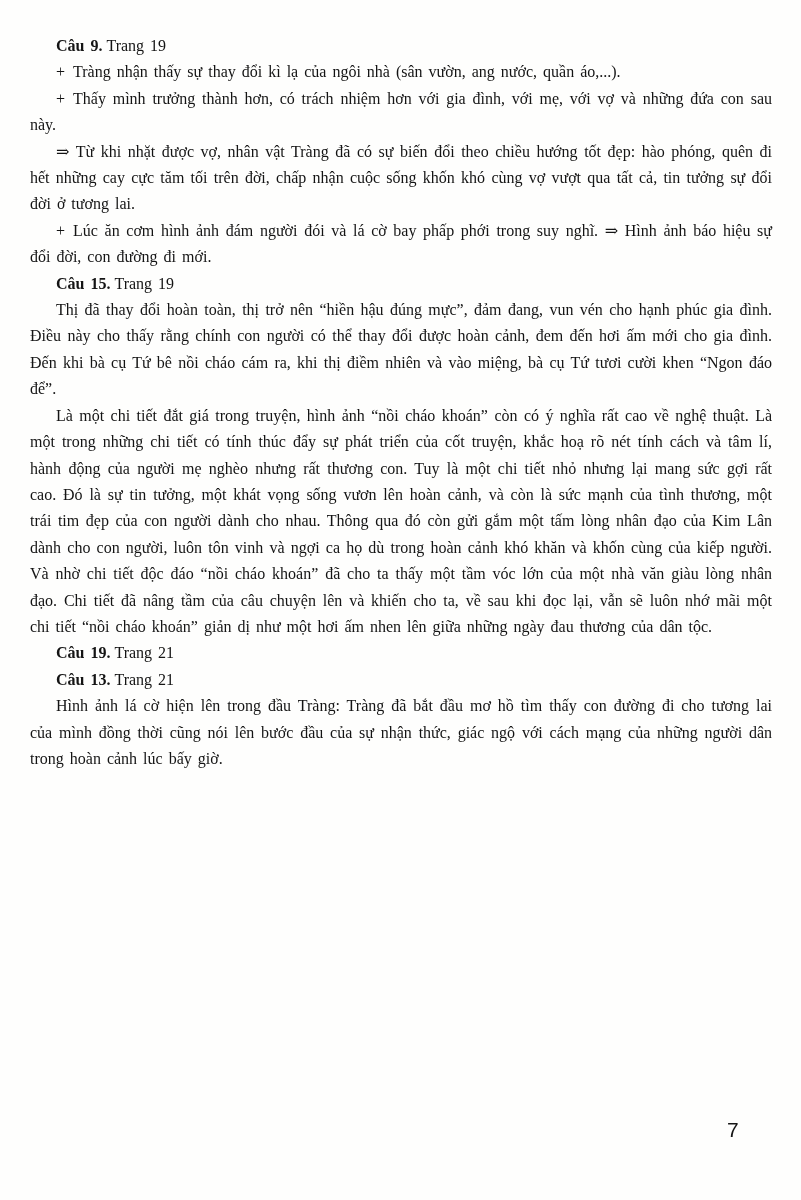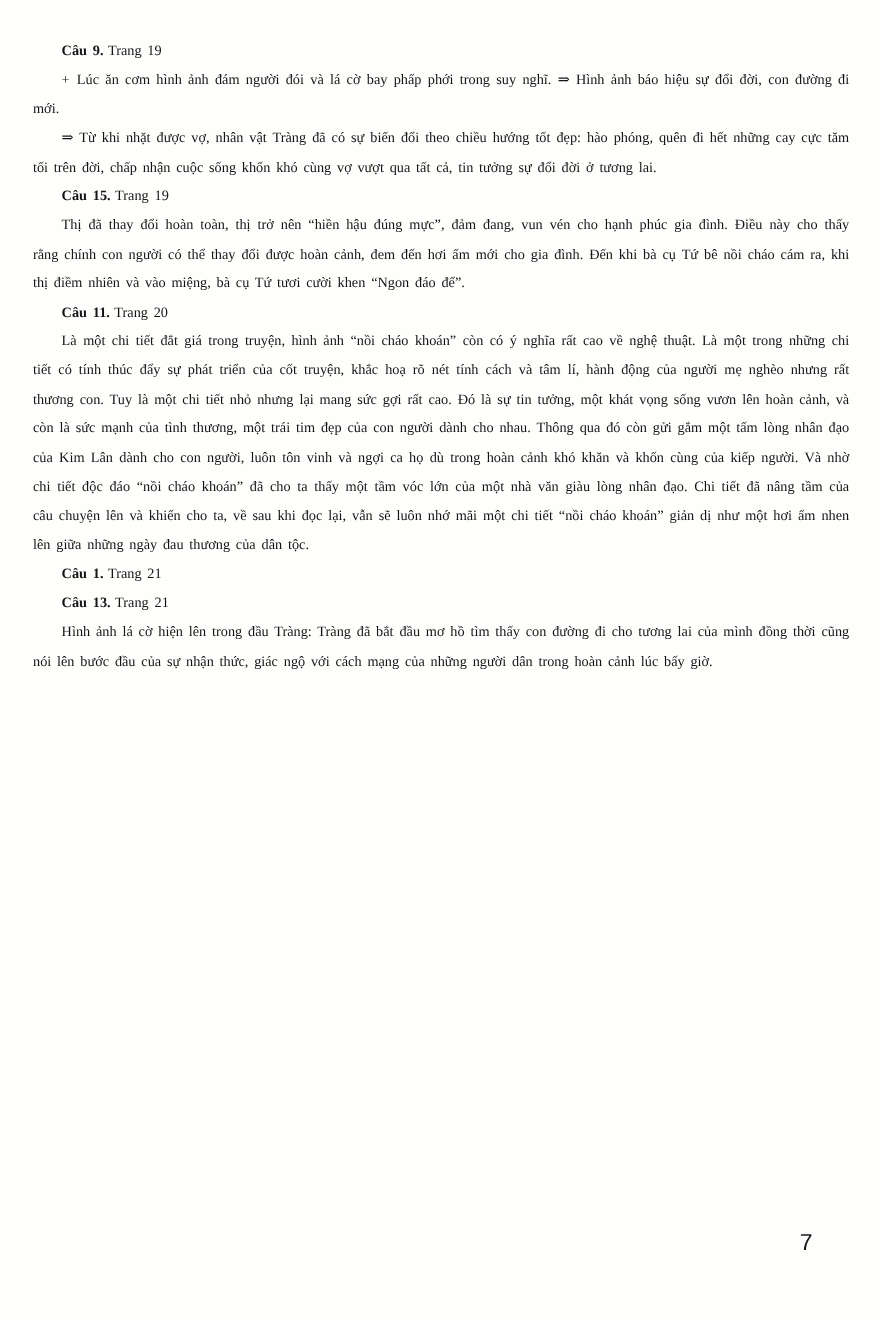--- a/index.html
+++ b/index.html
@@ -13,21 +13,21 @@
     width: 801px; height: 1200px;
     background: #fefefdff;
     font-family: "Liberation Serif", "DejaVu Serif", serif;
     color: #141414;
   }
   .content {
     position: absolute;
     left: 30px; top: 33px;
     width: 742px;
     text-align: justify;
-    font-size: 13px;
+    font-size: 16px;
     line-height: 26.4px;
     word-spacing: 2px;
   }
   .content p { margin: 0; }
   .heading { text-indent: 26px; }
   .qlabel { font-weight: bold; }
   .qref { font-weight: normal; margin-left: 4px; }
   .para { text-indent: 26px; }
   .pagenum {
     position: absolute;
@@ -38,36 +38,37 @@
   }
 </style>
 </head>
 <body>
 
 <div class="scan">
   <div class="content">
 
     <div class="section">
       <p class="heading"><span class="qlabel">Câu 9.</span><span class="qref">Trang 19</span></p>
+      <p class="para">+ Tràng nhận thấy sự thay đổi kì lạ của ngôi nhà (sân vườn, ang nước, quần áo,...).</p>
+      <p class="para">+ Thấy mình trưởng thành hơn, có trách nhiệm hơn với gia đình, với mẹ, với vợ và những đứa con sau này.</p>
+      <p class="para">⇒ Từ khi nhặt được vợ, nhân vật Tràng đã có sự biến đổi theo chiều hướng tốt đẹp: hào phóng, quên đi hết những cay cực tăm tối trên đời, chấp nhận cuộc sống khốn khó cùng vợ vượt qua tất cả, tin tưởng sự đổi đời ở tương lai.</p>
       <p class="para">+ Lúc ăn cơm hình ảnh đám người đói và lá cờ bay phấp phới trong suy nghĩ. ⇒ Hình ảnh báo hiệu sự đổi đời, con đường đi mới.</p>
-      <p class="para">⇒ Từ khi nhặt được vợ, nhân vật Tràng đã có sự biến đổi theo chiều hướng tốt đẹp: hào phóng, quên đi hết những cay cực tăm tối trên đời, chấp nhận cuộc sống khốn khó cùng vợ vượt qua tất cả, tin tưởng sự đổi đời ở tương lai.</p>
     </div>
 
     <div class="section">
       <p class="heading"><span class="qlabel">Câu 15.</span><span class="qref">Trang 19</span></p>
       <p class="para">Thị đã thay đổi hoàn toàn, thị trở nên “hiền hậu đúng mực”, đảm đang, vun vén cho hạnh phúc gia đình. Điều này cho thấy rằng chính con người có thể thay đổi được hoàn cảnh, đem đến hơi ấm mới cho gia đình. Đến khi bà cụ Tứ bê nồi cháo cám ra, khi thị điềm nhiên và vào miệng, bà cụ Tứ tươi cười khen “Ngon đáo để”.</p>
     </div>
 
     <div class="section">
-      <p class="heading"><span class="qlabel">Câu 11.</span><span class="qref">Trang 20</span></p>
       <p class="para">Là một chi tiết đắt giá trong truyện, hình ảnh “nồi cháo khoán” còn có ý nghĩa rất cao về nghệ thuật. Là một trong những chi tiết có tính thúc đẩy sự phát triển của cốt truyện, khắc hoạ rõ nét tính cách và tâm lí, hành động của người mẹ nghèo nhưng rất thương con. Tuy là một chi tiết nhỏ nhưng lại mang sức gợi rất cao. Đó là sự tin tưởng, một khát vọng sống vươn lên hoàn cảnh, và còn là sức mạnh của tình thương, một trái tim đẹp của con người dành cho nhau. Thông qua đó còn gửi gắm một tấm lòng nhân đạo của Kim Lân dành cho con người, luôn tôn vinh và ngợi ca họ dù trong hoàn cảnh khó khăn và khốn cùng của kiếp người. Và nhờ chi tiết độc đáo “nồi cháo khoán” đã cho ta thấy một tầm vóc lớn của một nhà văn giàu lòng nhân đạo. Chi tiết đã nâng tầm của câu chuyện lên và khiến cho ta, về sau khi đọc lại, vẫn sẽ luôn nhớ mãi một chi tiết “nồi cháo khoán” giản dị như một hơi ấm nhen lên giữa những ngày đau thương của dân tộc.</p>
     </div>
 
     <div class="section">
-      <p class="heading"><span class="qlabel">Câu 1.</span><span class="qref">Trang 21</span></p>
+      <p class="heading"><span class="qlabel">Câu 19.</span><span class="qref">Trang 21</span></p>
     </div>
 
     <div class="section">
       <p class="heading"><span class="qlabel">Câu 13.</span><span class="qref">Trang 21</span></p>
     </div>
 
     <div class="section">
       <p class="para">Hình ảnh lá cờ hiện lên trong đầu Tràng: Tràng đã bắt đầu mơ hồ tìm thấy con đường đi cho tương lai của mình đồng thời cũng nói lên bước đầu của sự nhận thức, giác ngộ với cách mạng của những người dân trong hoàn cảnh lúc bấy giờ.</p>
     </div>
 

